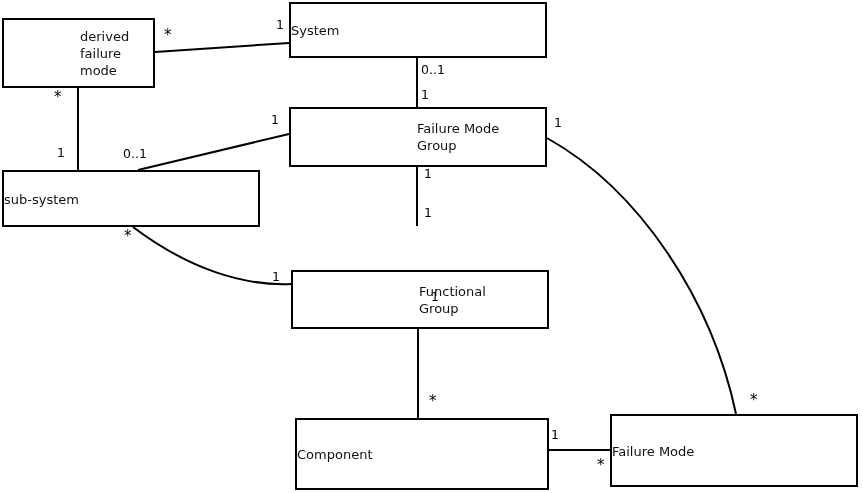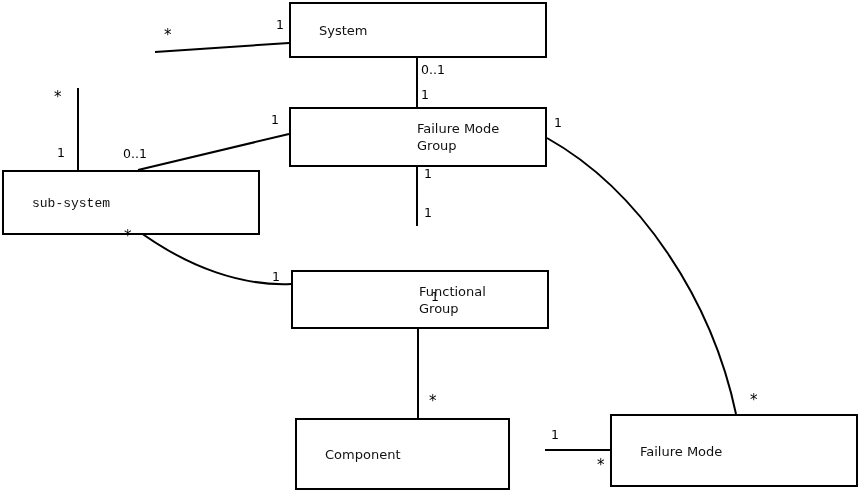--- a/index.html
+++ b/index.html
@@ -29,21 +29,20 @@
     line-height: 17px;
     color: #111111;
     white-space: pre-line;
     text-align: left;
   }
   
   .lbl-center {
     left: 0; right: 0; top: 50%;
     transform: translateY(-50%);
     text-align: center;
-    margin-left: 28px;
   }
   .lbl-offcenter {
     top: 50%;
     transform: translateY(-50%);
     text-align: left;
   }
 
   
   .mult {
     position: absolute;
@@ -91,40 +90,45 @@
 
     <path d="M 133 227 C 190 270, 245 286, 291 284"></path>
 
     <line x1="418" y1="285" x2="418" y2="418"></line>
 
     <line x1="545" y1="450" x2="610" y2="450"></line>
 
     <path d="M 547 138 C 640 190, 712 300, 736 414"></path>
   </svg>
 
+  <div class="uml-box" style="left:2px; top:18px; width:153px; height:70px;">
+    <div class="box-label lbl-offcenter" style="left:76px; right:4px;">derived
+failure
+mode</div>
+  </div>
 
   <div class="uml-box" style="left:289px; top:2px; width:258px; height:56px;">
     <div class="box-label lbl-center">System</div>
   </div>
 
   <div class="uml-box" style="left:289px; top:107px; width:258px; height:60px;">
     <div class="box-label lbl-offcenter" style="left:126px; right:4px;">Failure Mode
 Group</div>
   </div>
 
-  <div class="uml-box" style="left:2px; top:170px; width:258px; height:65px;font-family:Liberation Mono, monospace;">
+  <div class="uml-box" style="left:2px; top:170px; width:258px; height:57px;">
     <div class="box-label lbl-center">sub-system</div>
   </div>
 
   <div class="uml-box" style="left:291px; top:226px; width:258px; height:59px;margin-top:44px;">
     <div class="box-label lbl-offcenter" style="left:126px; right:4px;">Functional
 Group</div>
   </div>
 
-  <div class="uml-box" style="left:295px; top:418px; width:215px; height:72px;">
+  <div class="uml-box" style="left:295px; top:418px; width:254px; height:72px;">
     <div class="box-label lbl-center">Component</div>
   </div>
 
   <div class="uml-box" style="left:610px; top:414px; width:248px; height:73px;">
     <div class="box-label lbl-center">Failure Mode</div>
   </div>
 
   <span class="mult star" style="left:164px; top:29px;">*</span>
   <span class="mult" style="left:276px; top:18px;">1</span>
   <span class="mult" style="left:421px; top:63px;">0..1</span>

